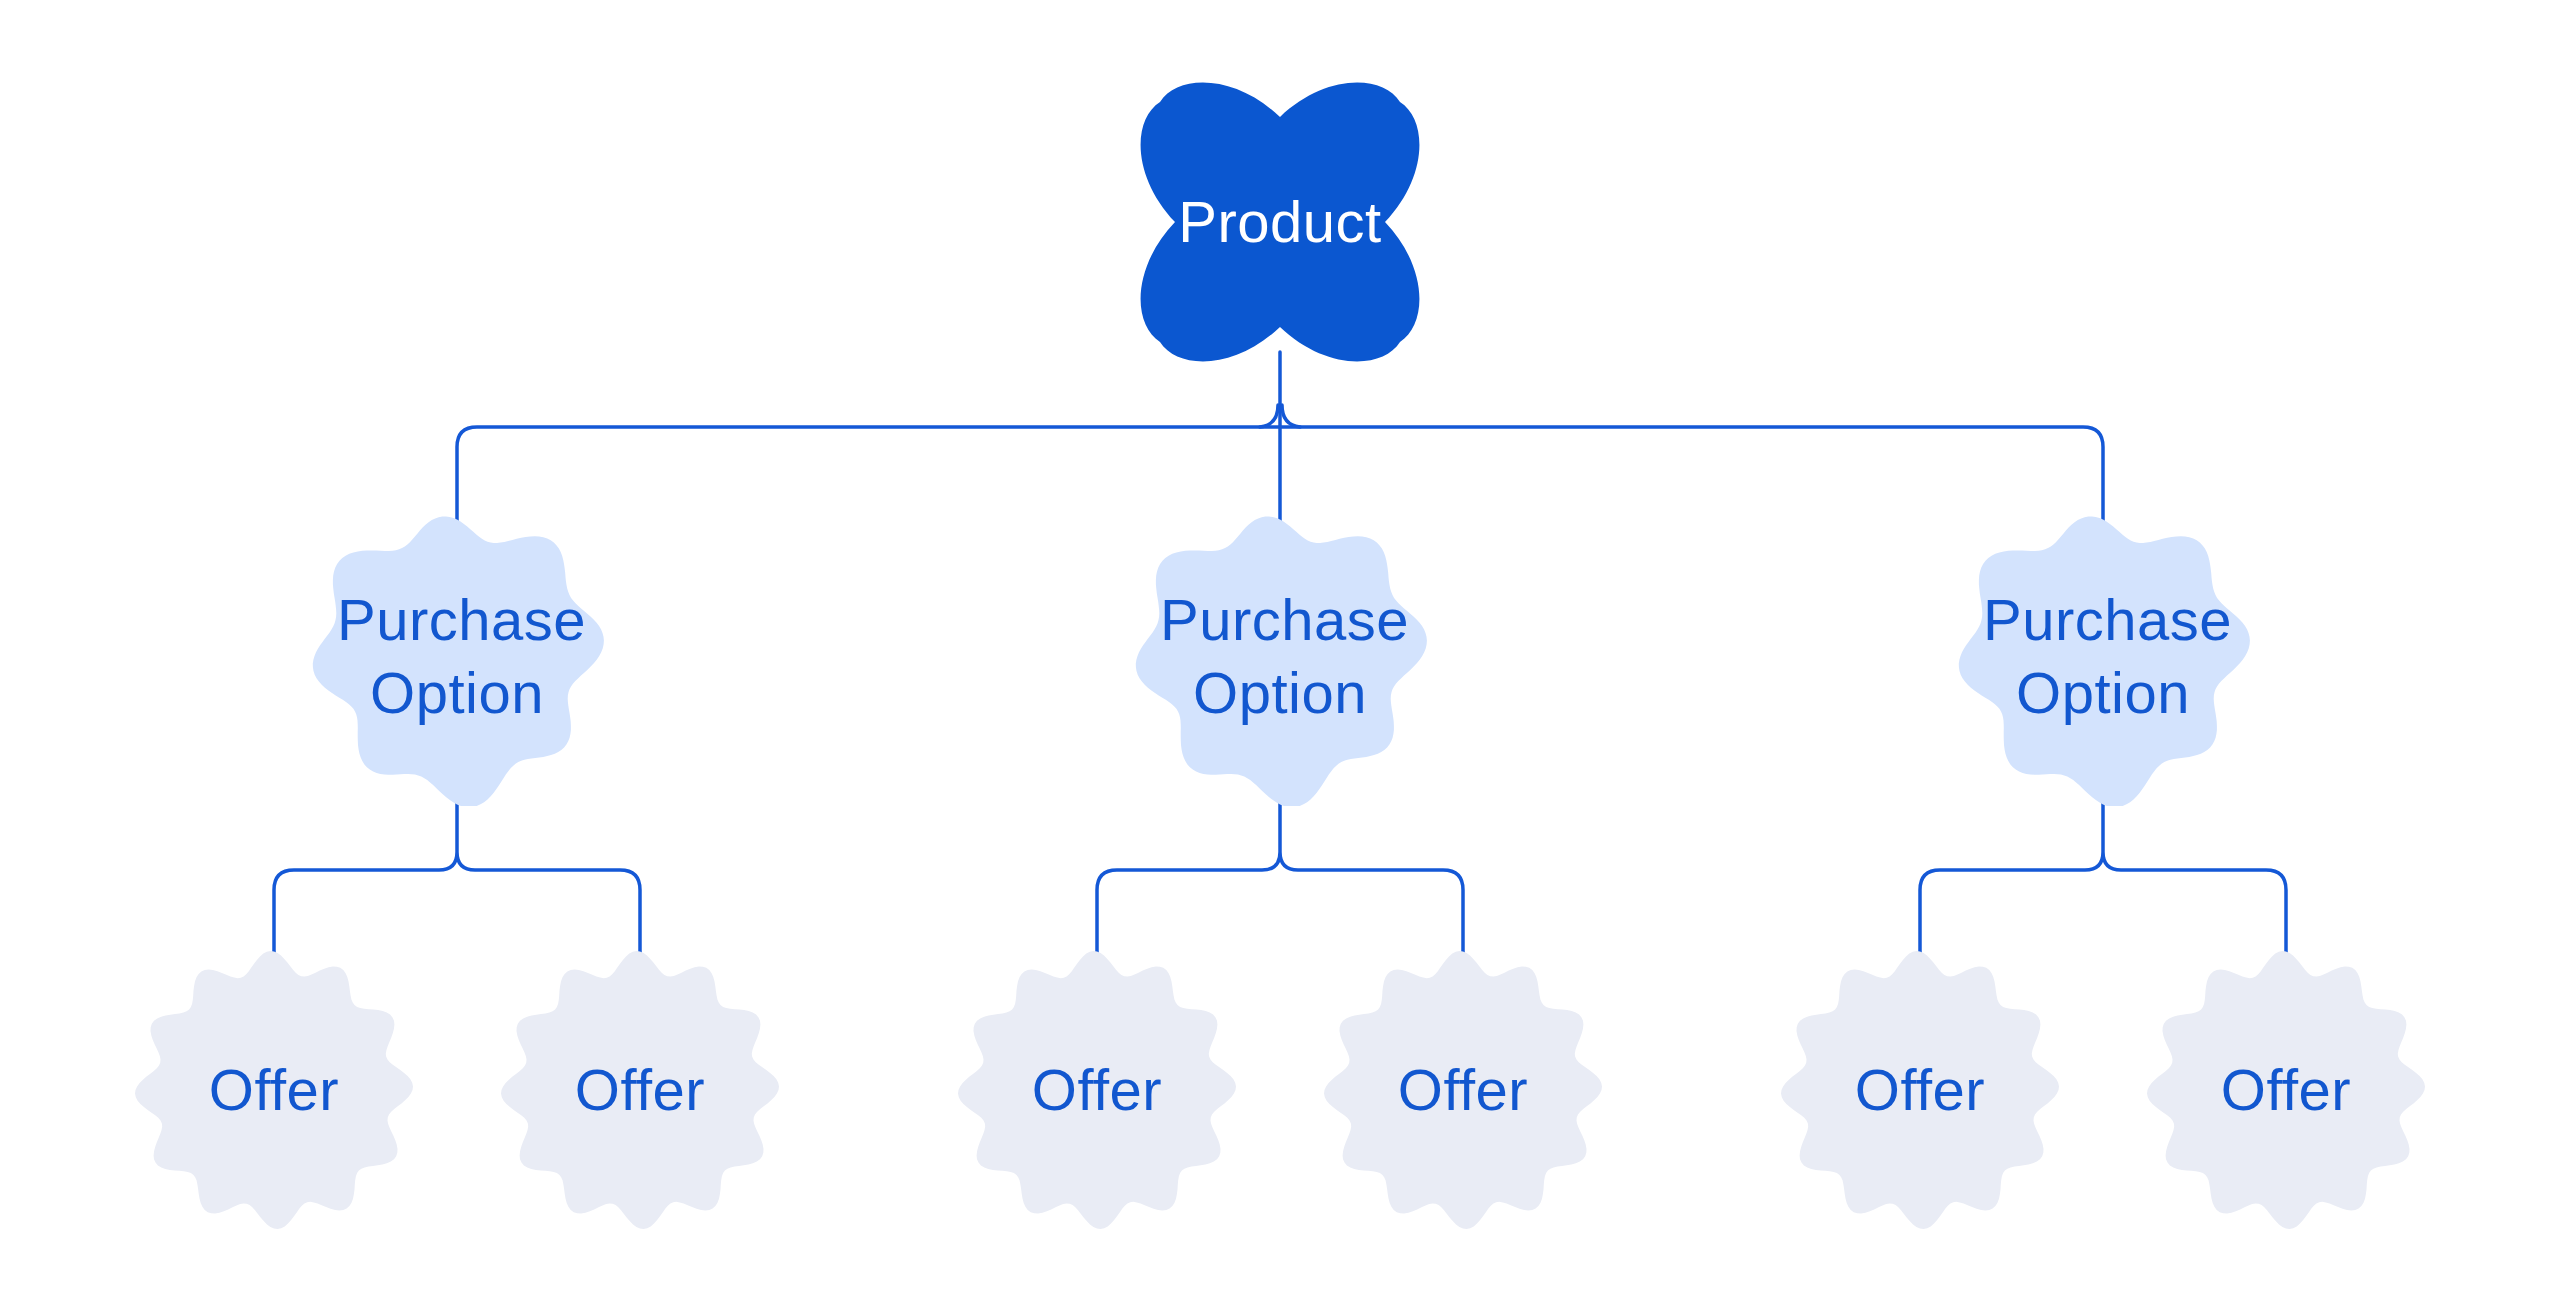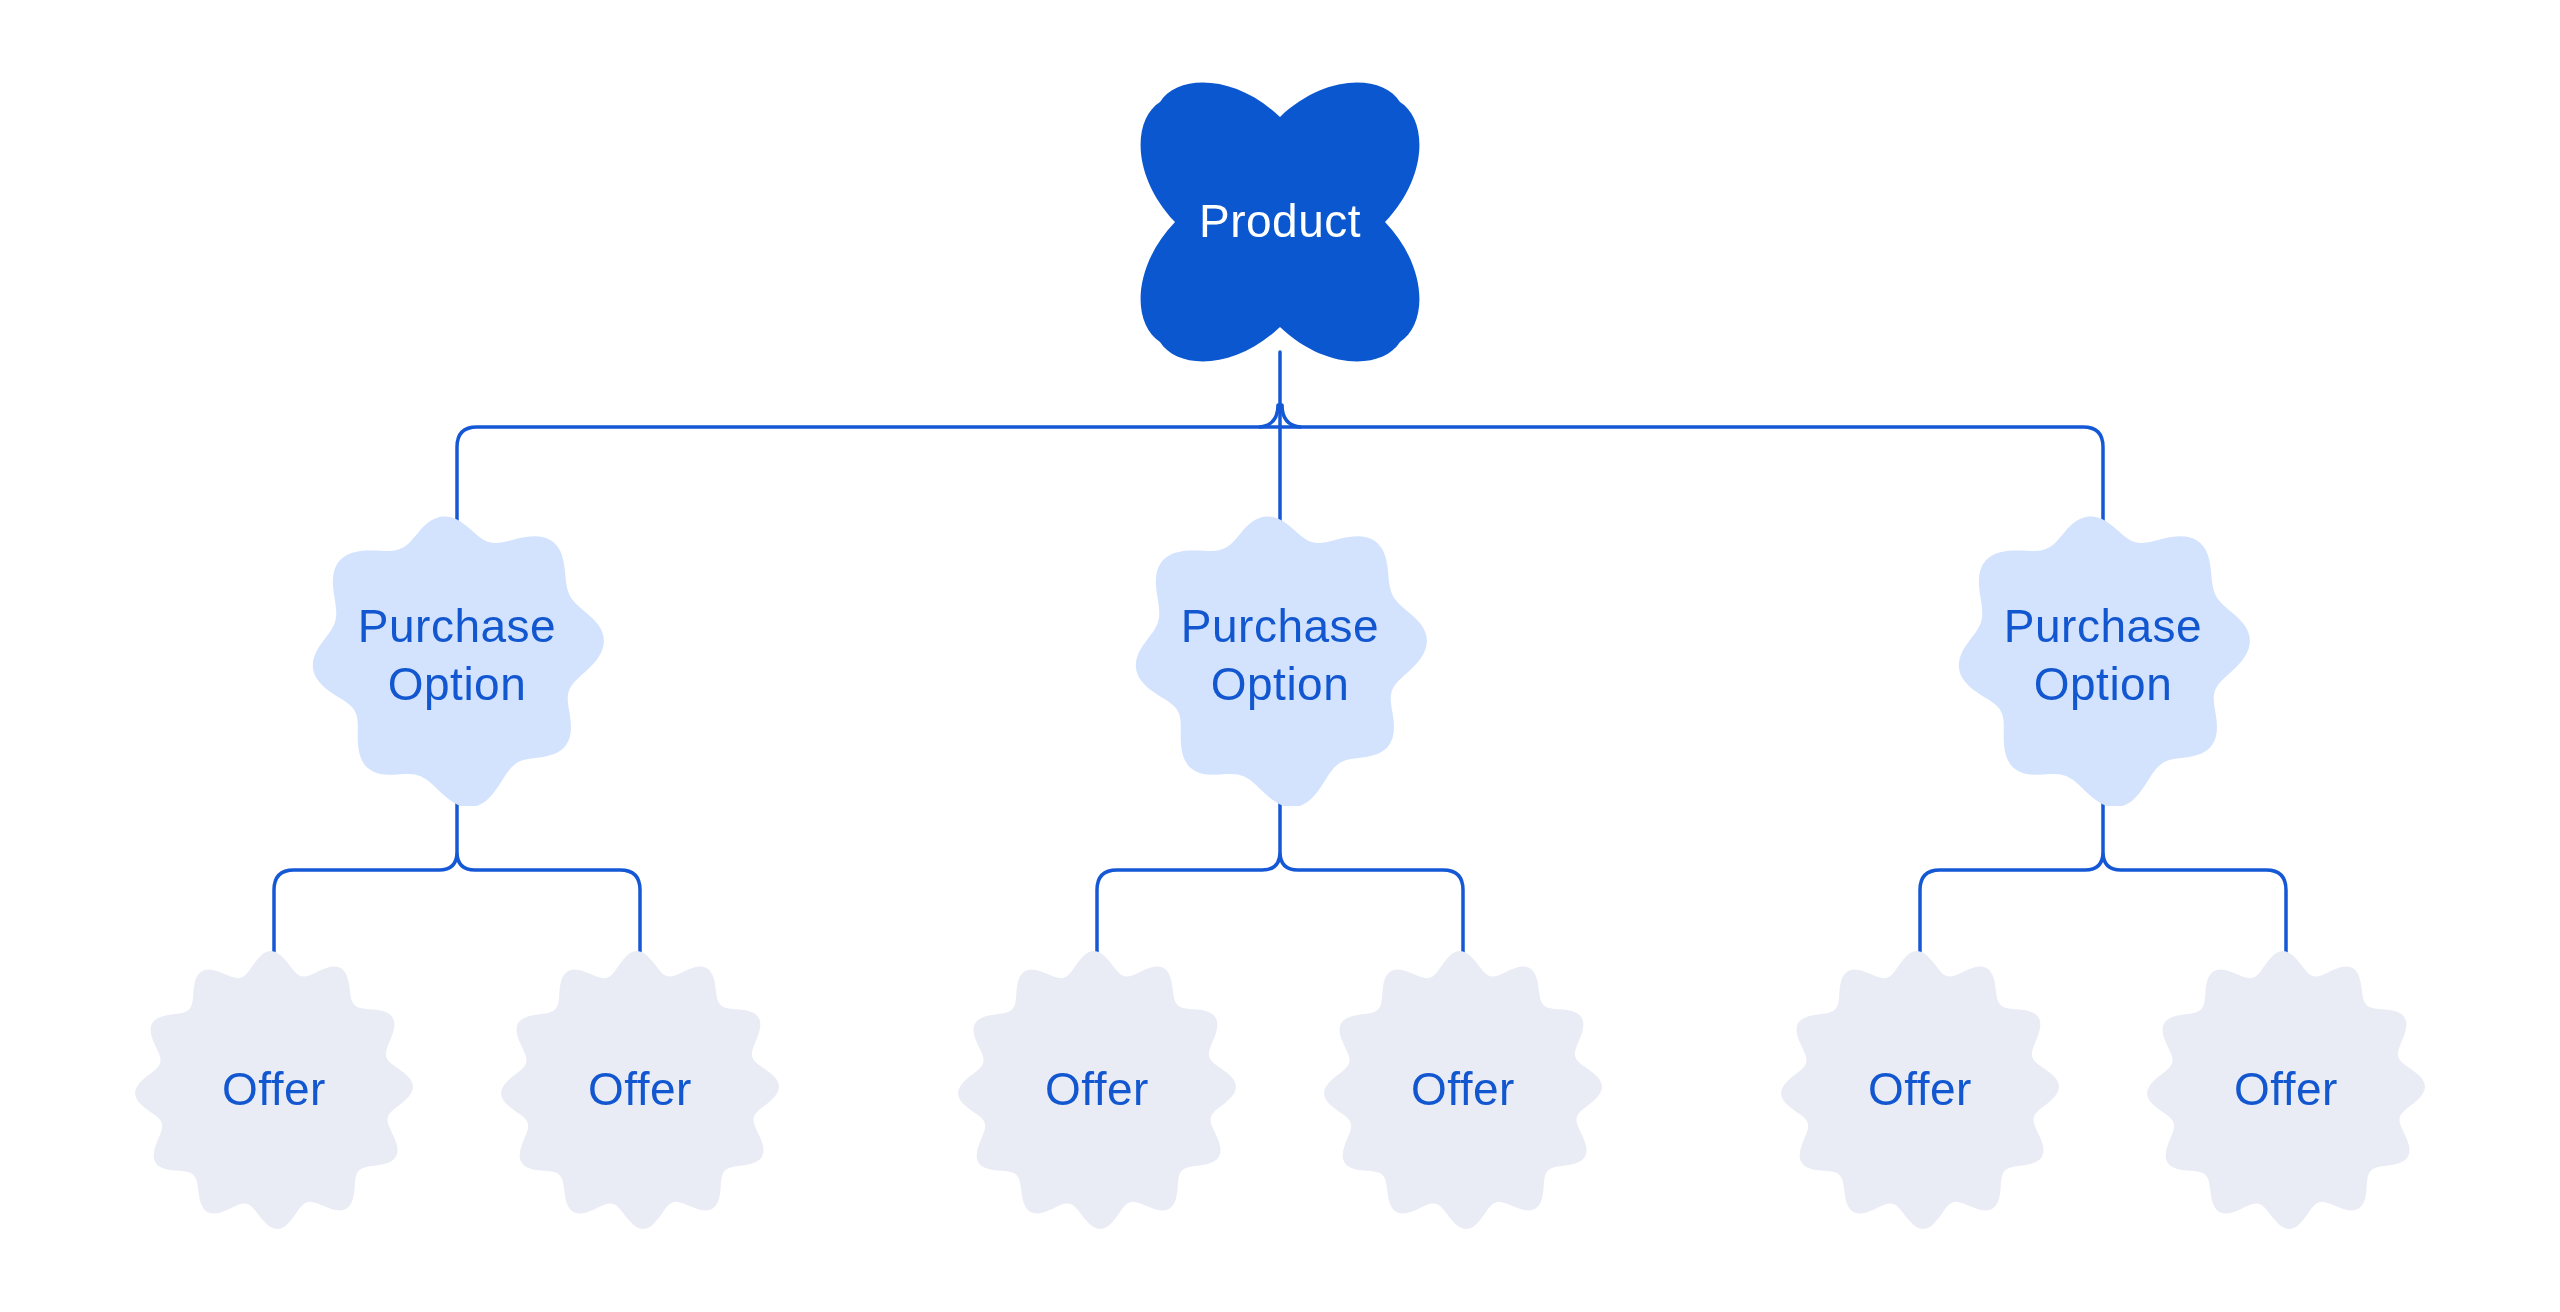--- a/index.html
+++ b/index.html
@@ -40,21 +40,21 @@
     width: 300px;
     height: 300px;
   }
   .node .label {
     position: absolute;
     left: 50%;
     top: 50%;
     transform: translate(-50%, -50%);
     width: 240px;
     text-align: center;
-    font-size: 46px;
+    font-size: 58px;
     font-weight: 500;
     line-height: 1.26;
     letter-spacing: 0.5px;
     color: var(--label-text, #1257CF);
     user-select: none;
   }
   .node.product .label {
     color: var(--product-text, #ffffff);
   }
   .node.product path { fill: var(--product-fill, #0B57D0); }

